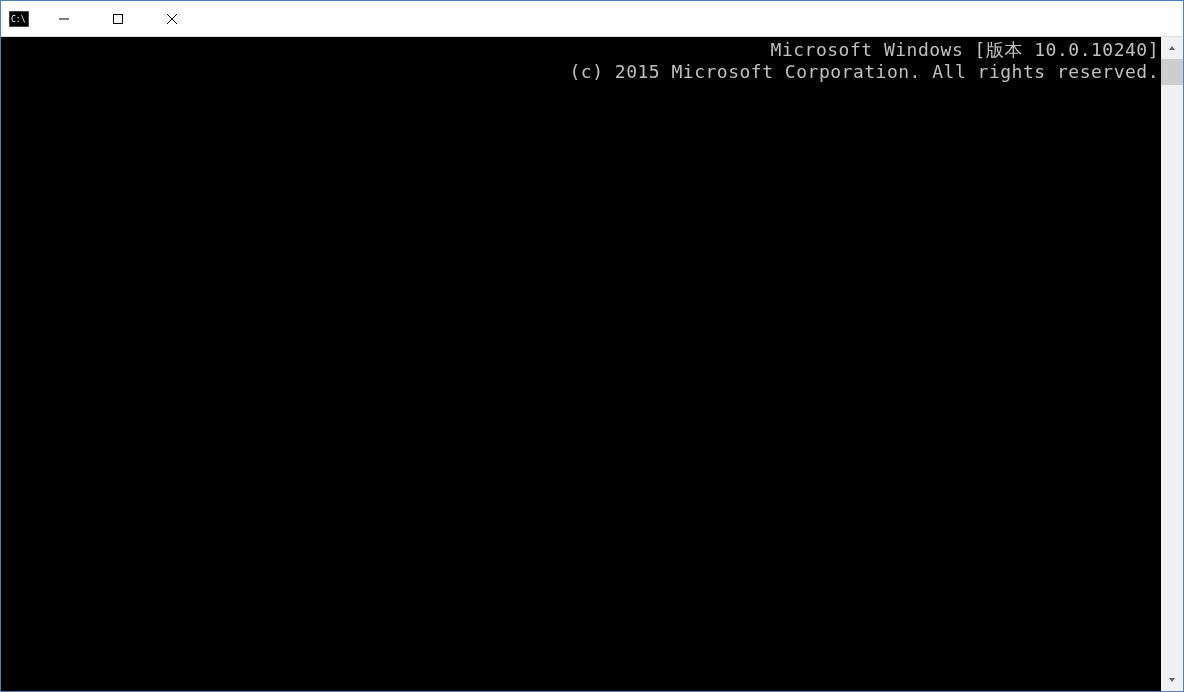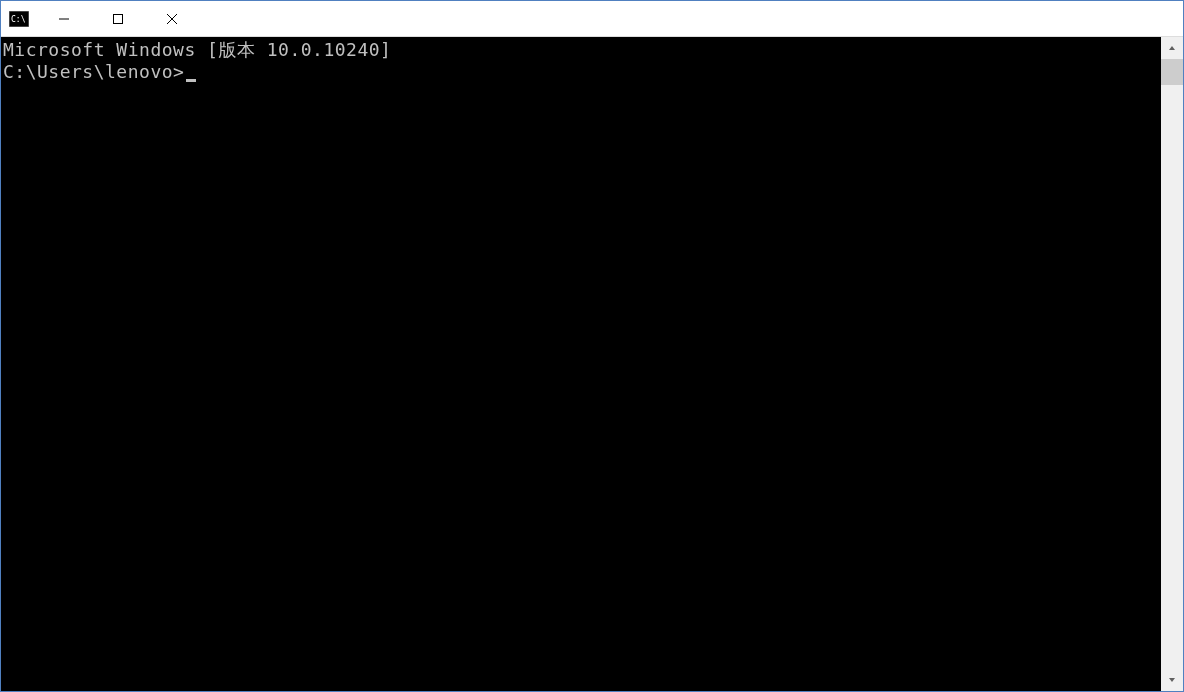--- a/index.html
+++ b/index.html
@@ -87,20 +87,21 @@
       font-family: "NSimSun", "SimSun", "Consolas", monospace;
       font-size: 18px;
       line-height: 22px;
       padding: 2px 2px;
       white-space: pre;
       letter-spacing: 0.5px;
     }
     
     .console-line {
       display: block;
+      text-align: right;
     }
     
     .prompt-line {
       display: flex;
     }
     
     .cursor {
       display: inline-block;
       width: 10px;
       height: 3px;
@@ -172,21 +173,21 @@
       <div class="titlebar-btn close">
         <svg viewBox="0 0 12 12">
           <line x1="1" y1="1" x2="11" y2="11" stroke="#000" stroke-width="1"></line>
           <line x1="11" y1="1" x2="1" y2="11" stroke="#000" stroke-width="1"></line>
         </svg>
       </div>
     </div>
   </div>
 
   <div class="console-area">
-    <div class="console-content"><span class="console-line">Microsoft Windows [版本 10.0.10240]</span><span class="console-line"></span><span class="prompt-line"><span>C:\Users\lenovo&gt;</span><span class="cursor"></span></span></div>
+    <div class="console-content"><span class="console-line">Microsoft Windows [版本 10.0.10240]</span><span class="console-line">(c) 2015 Microsoft Corporation. All rights reserved.</span><span class="console-line"></span></div>
 
     <div class="scrollbar">
       <div class="scroll-arrow">
         <svg viewBox="0 0 8 8">
           <path d="M 4 2 L 7 6 L 1 6 Z" fill="#606060"></path>
         </svg>
       </div>
       <div class="scroll-track">
         <div class="scroll-thumb"></div>
       </div>

